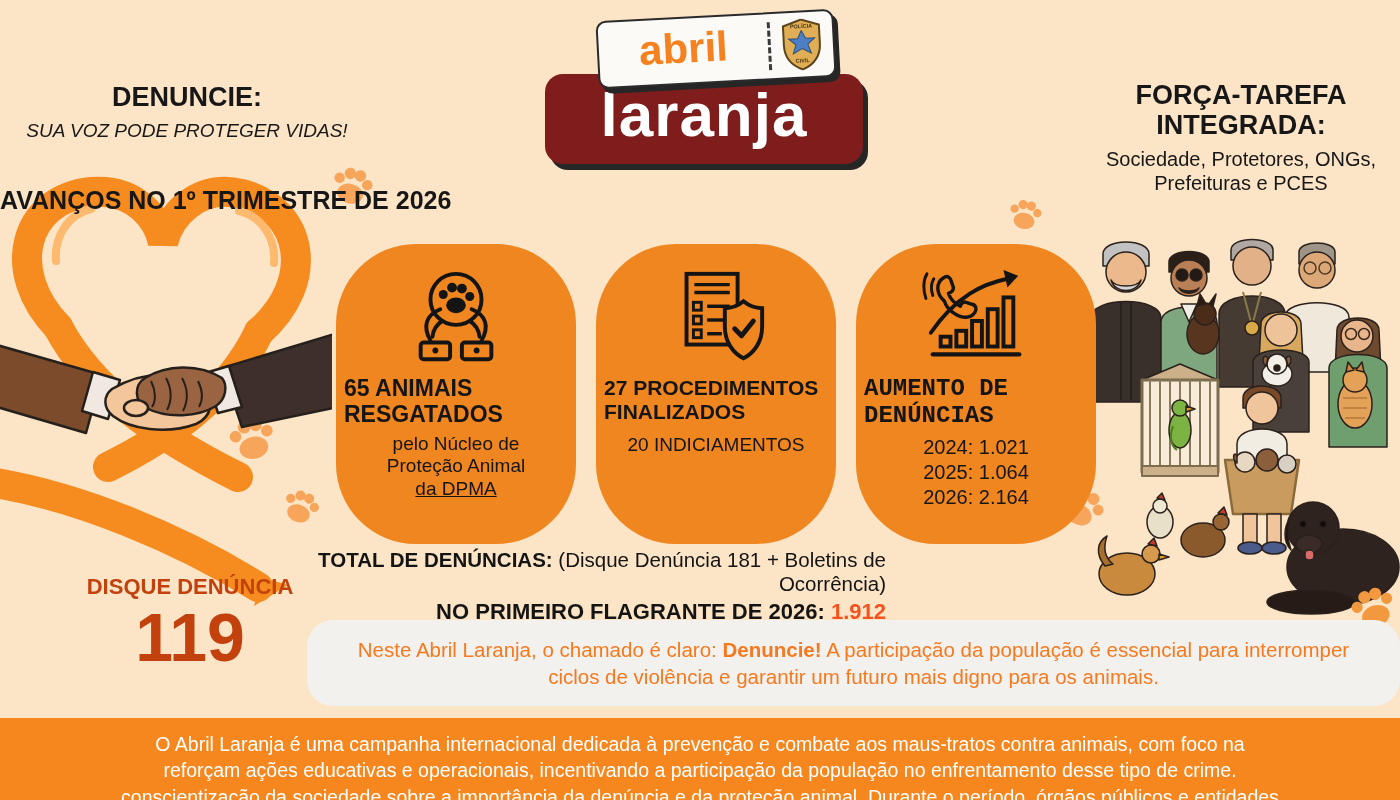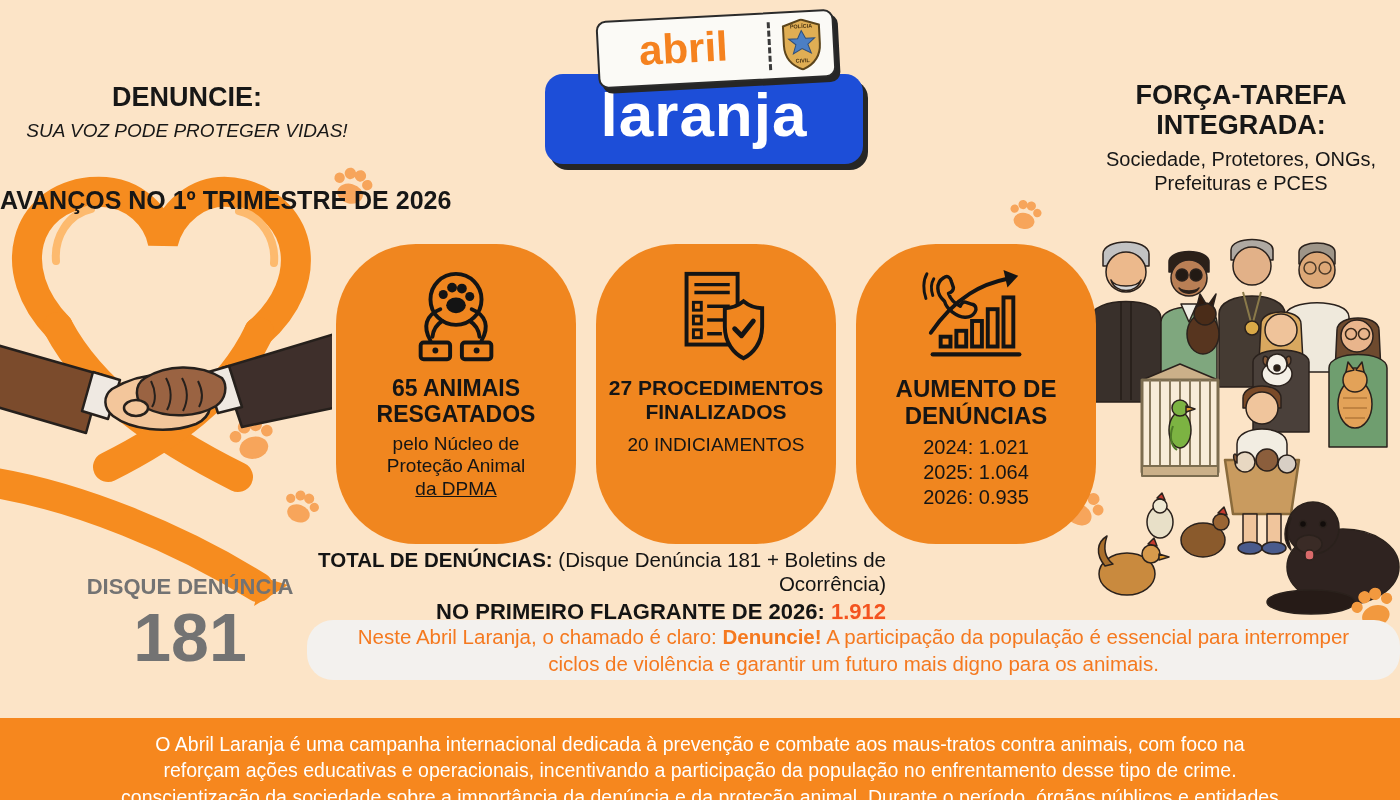--- a/index.html
+++ b/index.html
@@ -9,59 +9,59 @@
   
   .paw{position:absolute;z-index:1;}
 
   
   .ticket{position:absolute;left:597px;top:15px;width:234px;height:64px;background:#FBFAF6;
     border-radius:10px;transform:rotate(-3deg);box-shadow:4px 5px 0 #262626;display:flex;
     align-items:center;z-index:6;border:2px solid #2b2b2b;}
   .ticket-text{flex:1;text-align:center;color:#F5821F;font-weight:bold;font-size:42px;line-height:1;padding-bottom:4px;}
   .ticket-divider{border-left:3px dashed #3a3a3a;height:48px;}
   .ticket-badge{width:62px;display:flex;justify-content:center;align-items:center;}
-  .laranja-box{position:absolute;left:545px;top:74px;width:318px;height:90px;background:#1d4ed8;
+  .laranja-box{position:absolute;left:545px;top:74px;width:318px;height:90px;background:#7f1d1d;
     border-radius:18px;box-shadow:5px 6px 0 #262626;display:flex;align-items:center;justify-content:center;z-index:5;}
   .laranja-text{color:#FFFFFF;font-weight:bold;font-size:62px;letter-spacing:1px;line-height:1;padding-bottom:8px;}
   .subtitle{position:absolute;left:0;right:0;top:186px;text-align:left;font-size:25px;font-weight:800;color:#171717;z-index:2;}
 
   
   .left-callout{position:absolute;left:7px;top:82px;width:360px;text-align:center;color:#171717;z-index:2;}
   .left-callout .t{font-size:27px;font-weight:800;}
   .left-callout .s{font-size:19px;margin-top:7px;font-style:italic;}
   .right-callout{position:absolute;left:1096px;top:80px;width:290px;text-align:center;color:#171717;z-index:2;}
   .right-callout .t{font-size:27px;font-weight:800;line-height:1.12;}
   .right-callout .s{font-size:20px;margin-top:7px;line-height:1.2;}
 
   
   .card{position:absolute;top:244px;width:240px;height:300px;background:#F0861F;border-radius:80px;
-    display:flex;flex-direction:column;align-items:center;text-align:center;color:#151515;z-index:2;}
+    display:flex;flex-direction:column;align-items:center;text-align:left;color:#151515;z-index:2;}
   .card--1{left:336px;} .card--2{left:596px;} .card--3{left:856px;}
   .card-icon{margin-top:20px;height:112px;display:flex;align-items:center;justify-content:center;}
   .card-title{font-weight:800;font-size:23px;line-height:1.12;padding:0 8px;}
   .card--2 .card-title{font-size:21px;}
-  .card--3 .card-title{font-size:24px;}
+  .card--3 .card-title{font-size:24px;font-family:Liberation Mono, monospace;}
   .card-sub{font-size:19px;line-height:1.2;margin-top:5px;padding:0 10px;}
   .card--2 .card-sub{margin-top:11px;font-size:19px;}
   .card--3 .card-sub{font-size:20px;margin-top:5px;line-height:1.25;}
 
   
-  .hotline{position:absolute;left:40px;top:574px;width:300px;text-align:center;color:#737373;z-index:3;}
+  .hotline{position:absolute;left:40px;top:574px;width:300px;text-align:center;color:#c2410c;z-index:3;}
   .hotline .label{font-size:22px;font-weight:800;}
   .hotline .number{font-size:68px;font-weight:800;line-height:1;margin-top:3px;}
 
   
   .total{position:absolute;left:256px;top:548px;width:630px;text-align:right;color:#141414;z-index:3;}
   .total .l1{font-size:20.5px;}
   .total .l1 b{font-weight:800;}
   .total .l2{font-size:22px;font-weight:800;margin-top:3px;}
   .total .hl{color:#F4531F;}
 
   
-  .message-box{position:absolute;left:307px;top:620px;width:1093px;height:60px;background:#F3F1EE;
+  .message-box{position:absolute;left:307px;top:620px;width:1093px;height:86px;background:#F3F1EE;
     border-radius:26px;display:flex;align-items:center;justify-content:center;z-index:4;}
   .message-box .txt{width:1010px;text-align:center;color:#F5791F;font-size:20.5px;line-height:1.32;}
   .message-box b{font-weight:800;}
 
   
   .footer{position:absolute;left:0;top:718px;width:1400px;height:98px;background:#F6871E;z-index:5;}
   .footer .lines{padding-top:13px;text-align:center;color:#FFFFFF;font-size:19.5px;line-height:1.35;}
 
   
   .handshake-ill{position:absolute;left:-4px;top:165px;z-index:1;}
@@ -247,21 +247,21 @@
         <path d="M28,36 C 19,28 19,17 27,12 C 31,9 34,12 35,16 L37,22 C 37,25 35,27 32,28 C 34,34 38,38 44,41 C 45,38 47,36 50,37 L56,39 C 60,40 61,44 59,47 C 54,55 44,53 36,47 C 31,43 29,40 28,36 Z" fill="none" stroke="#141414" stroke-width="3.5" stroke-linejoin="round"></path>
         <g fill="none" stroke="#141414" stroke-width="3" stroke-linecap="round">
           <path d="M16,30 C 14,24 14,18 17,13"></path>
           <path d="M9,33 C 6,25 6,15 10,8"></path>
         </g>
       </svg>
     </div>
     <div class="card-title">AUMENTO DE DENÚNCIAS</div>
     <div class="card-sub">2024: 1.021</div>
     <div class="card-sub" style="margin-top:0;">2025: 1.064</div>
-    <div class="card-sub" style="margin-top:0;">2026: 0.935</div>
+    <div class="card-sub" style="margin-top:0;">2026: 2.164</div>
   </div>
 
   <svg class="taskforce-ill" width="315" height="398" viewBox="0 0 315 398">
     <g stroke="#2A211C" stroke-width="1.5" stroke-linejoin="round">
 
       <path d="M214,30 C214,18 250,18 250,30 L250,42 H214 Z" fill="#9E9588"></path>
       <circle cx="232" cy="48" r="18" fill="#DDA877"></circle>
       <circle cx="225" cy="46" r="6" fill="none" stroke="#4c3a28"></circle>
         <circle cx="240" cy="46" r="6" fill="none" stroke="#4c3a28"></circle>
       <path d="M200,95 C200,76 264,76 264,95 L264,150 H200 Z" fill="#EFE9DC"></path>
@@ -354,21 +354,21 @@
       <ellipse cx="224" cy="322" rx="13" ry="9" fill="#3A2B26"></ellipse>
       <rect x="220" y="328" width="9" height="10" rx="4" fill="#D96A6A"></rect>
       <circle cx="218" cy="302" r="3.5" fill="#120d0b"></circle>
         <circle cx="238" cy="302" r="3.5" fill="#120d0b"></circle>
       <ellipse cx="226" cy="380" rx="44" ry="12" fill="#261B17"></ellipse>
     </g>
   </svg>
 
   <div class="hotline">
     <div class="label">DISQUE DENÚNCIA</div>
-    <div class="number">181</div>
+    <div class="number">119</div>
   </div>
 
   <div class="total">
     <div class="l1"><b>TOTAL DE DENÚNCIAS:</b><span> (Disque Denúncia 181 + Boletins de Ocorrência)</span></div>
     <div class="l2"><span>NO PRIMEIRO FLAGRANTE DE 2026: </span><span class="hl">1.912</span></div>
   </div>
 
   <div class="message-box">
     <div class="txt"><span>Neste Abril Laranja, o chamado é claro: </span><b>Denuncie!</b><span> A participação da população é essencial para interromper ciclos de violência e garantir um futuro mais digno para os animais.</span></div>
   </div>

